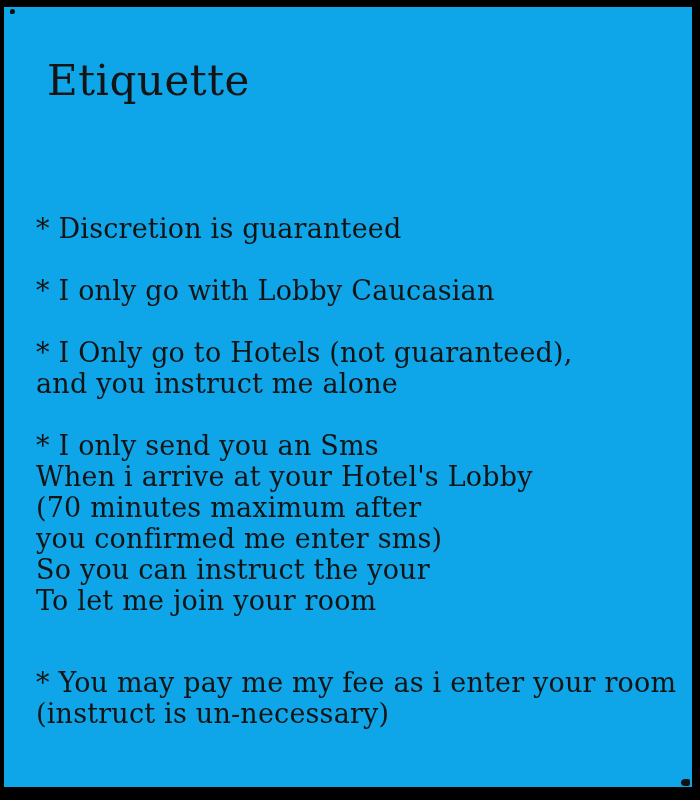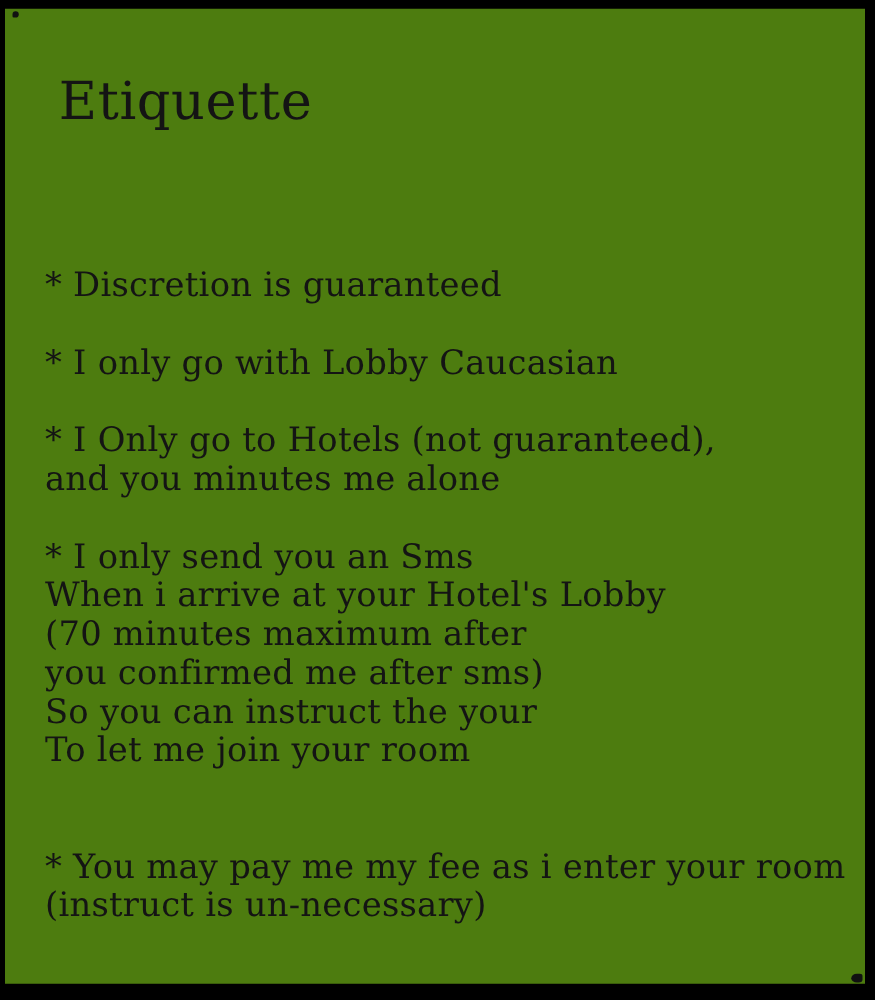--- a/index.html
+++ b/index.html
@@ -14,21 +14,21 @@
     font-family: "DejaVu Serif", serif;
     overflow: hidden;
   }
   
   .page {
     position: absolute;
     left: 4px;
     top: 7px;
     right: 8px;
     bottom: 13px;
-    background: #4d7c0f;
+    background: #0ea5e9;
   }
   .title {
     position: absolute;
     left: 43px;
     top: 53px;
     margin: 0;
     font-size: 42px;
     font-weight: 400;
     line-height: 1;
     color: #141414;
@@ -42,21 +42,21 @@
     right: 20px;
     display: flex;
     flex-direction: column;
     color: #141414;
   }
   .paragraph {
     margin: 0 0 31px 0;
   }
   
   .paragraph:last-child {
-    margin-top: 31px;
+    margin-top: 20px;
   }
   .line {
     font-size: 27px;
     line-height: 31px;
     white-space: nowrap;
     letter-spacing: 0.2px;
   }
   
   .speck-tl {
     position: absolute;
@@ -85,27 +85,27 @@
 
   <div class="rules">
       <div class="paragraph">
         <div class="line">* Discretion is guaranteed</div>
       </div>
       <div class="paragraph">
         <div class="line">* I only go with Lobby Caucasian</div>
       </div>
       <div class="paragraph">
         <div class="line">* I Only go to Hotels (not guaranteed),</div>
-        <div class="line">and you minutes me alone</div>
+        <div class="line">and you instruct me alone</div>
       </div>
       <div class="paragraph">
         <div class="line">* I only send you an Sms</div>
         <div class="line">When i arrive at your Hotel's Lobby</div>
         <div class="line">(70 minutes maximum after</div>
-        <div class="line">you confirmed me after sms)</div>
+        <div class="line">you confirmed me enter sms)</div>
         <div class="line">So you can instruct the your</div>
         <div class="line">To let me join your room</div>
       </div>
       <div class="paragraph">
         <div class="line">* You may pay me my fee as i enter your room</div>
         <div class="line">(instruct is un-necessary)</div>
       </div>
     </div>
 </div>
 

